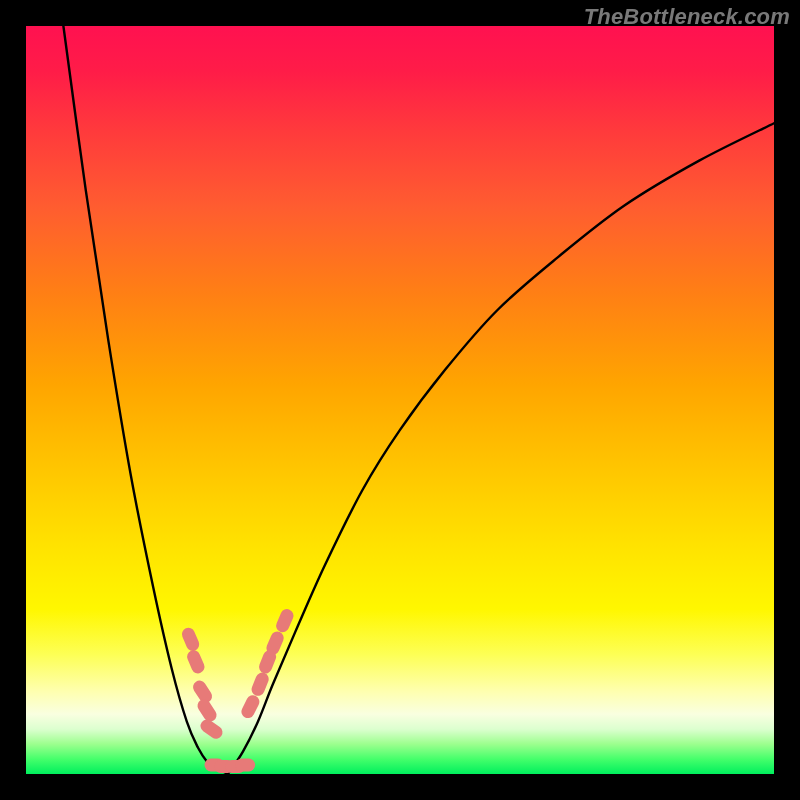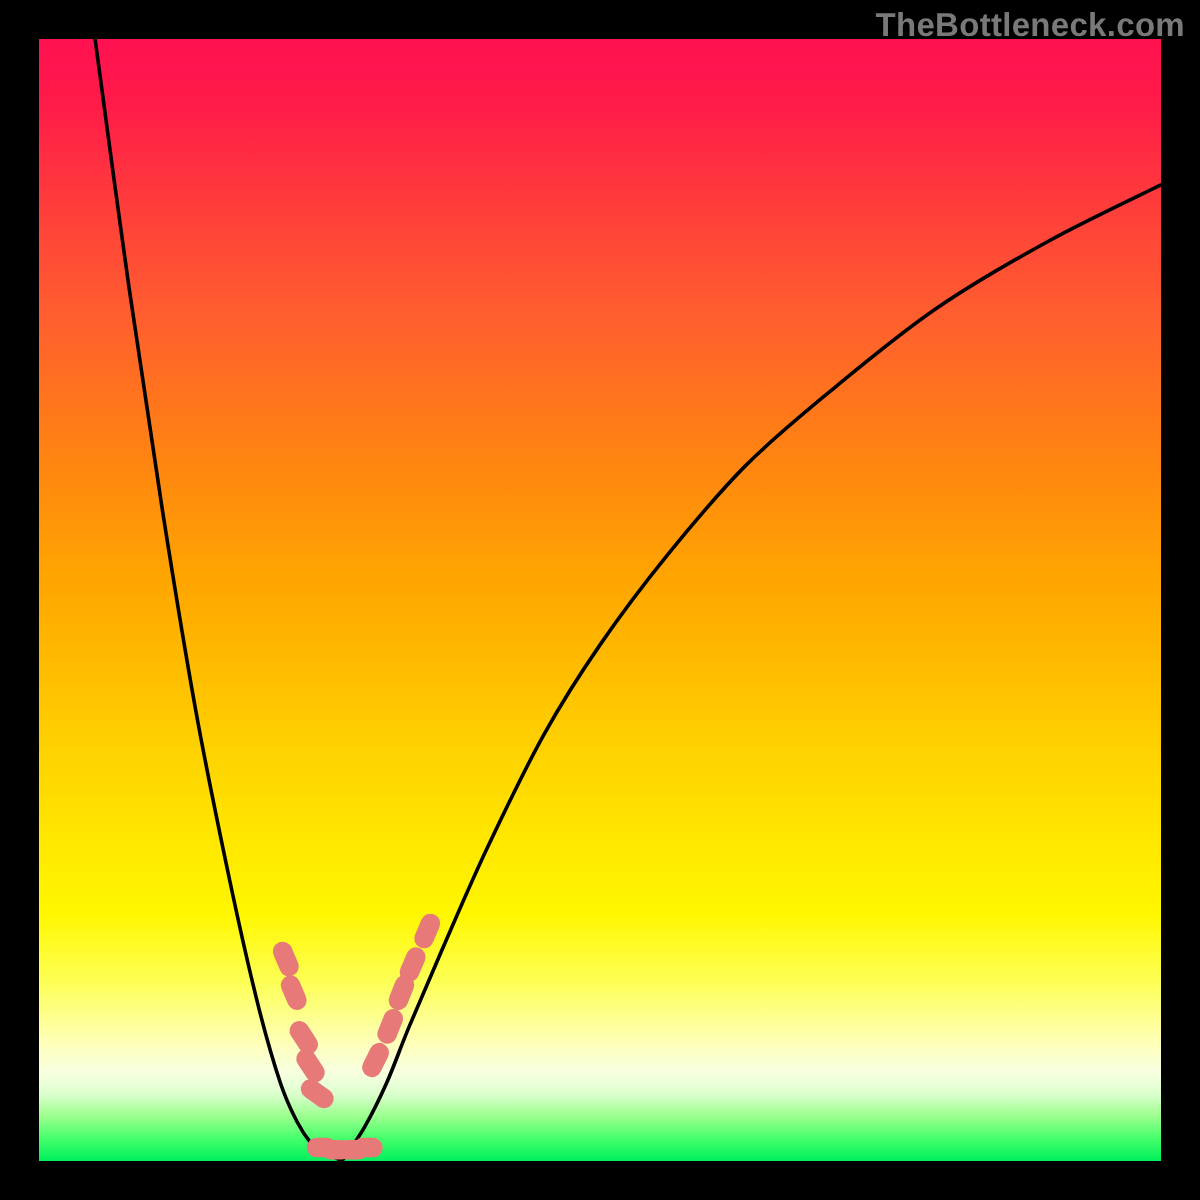--- a/index.html
+++ b/index.html
@@ -9,20 +9,21 @@
     height: 800px;
     background: #000;
     font-family: Arial, Helvetica, sans-serif;
     overflow: hidden;
   }
   .outer {
     position: relative;
     width: 800px;
     height: 800px;
     background: #000;
+    font-style: italic;
   }
   .watermark {
     position: absolute;
     top: 4px;
     right: 10px;
     color: #797979;
     font-size: 22px;
     font-weight: 600;
     letter-spacing: 0.2px;
     z-index: 10;

